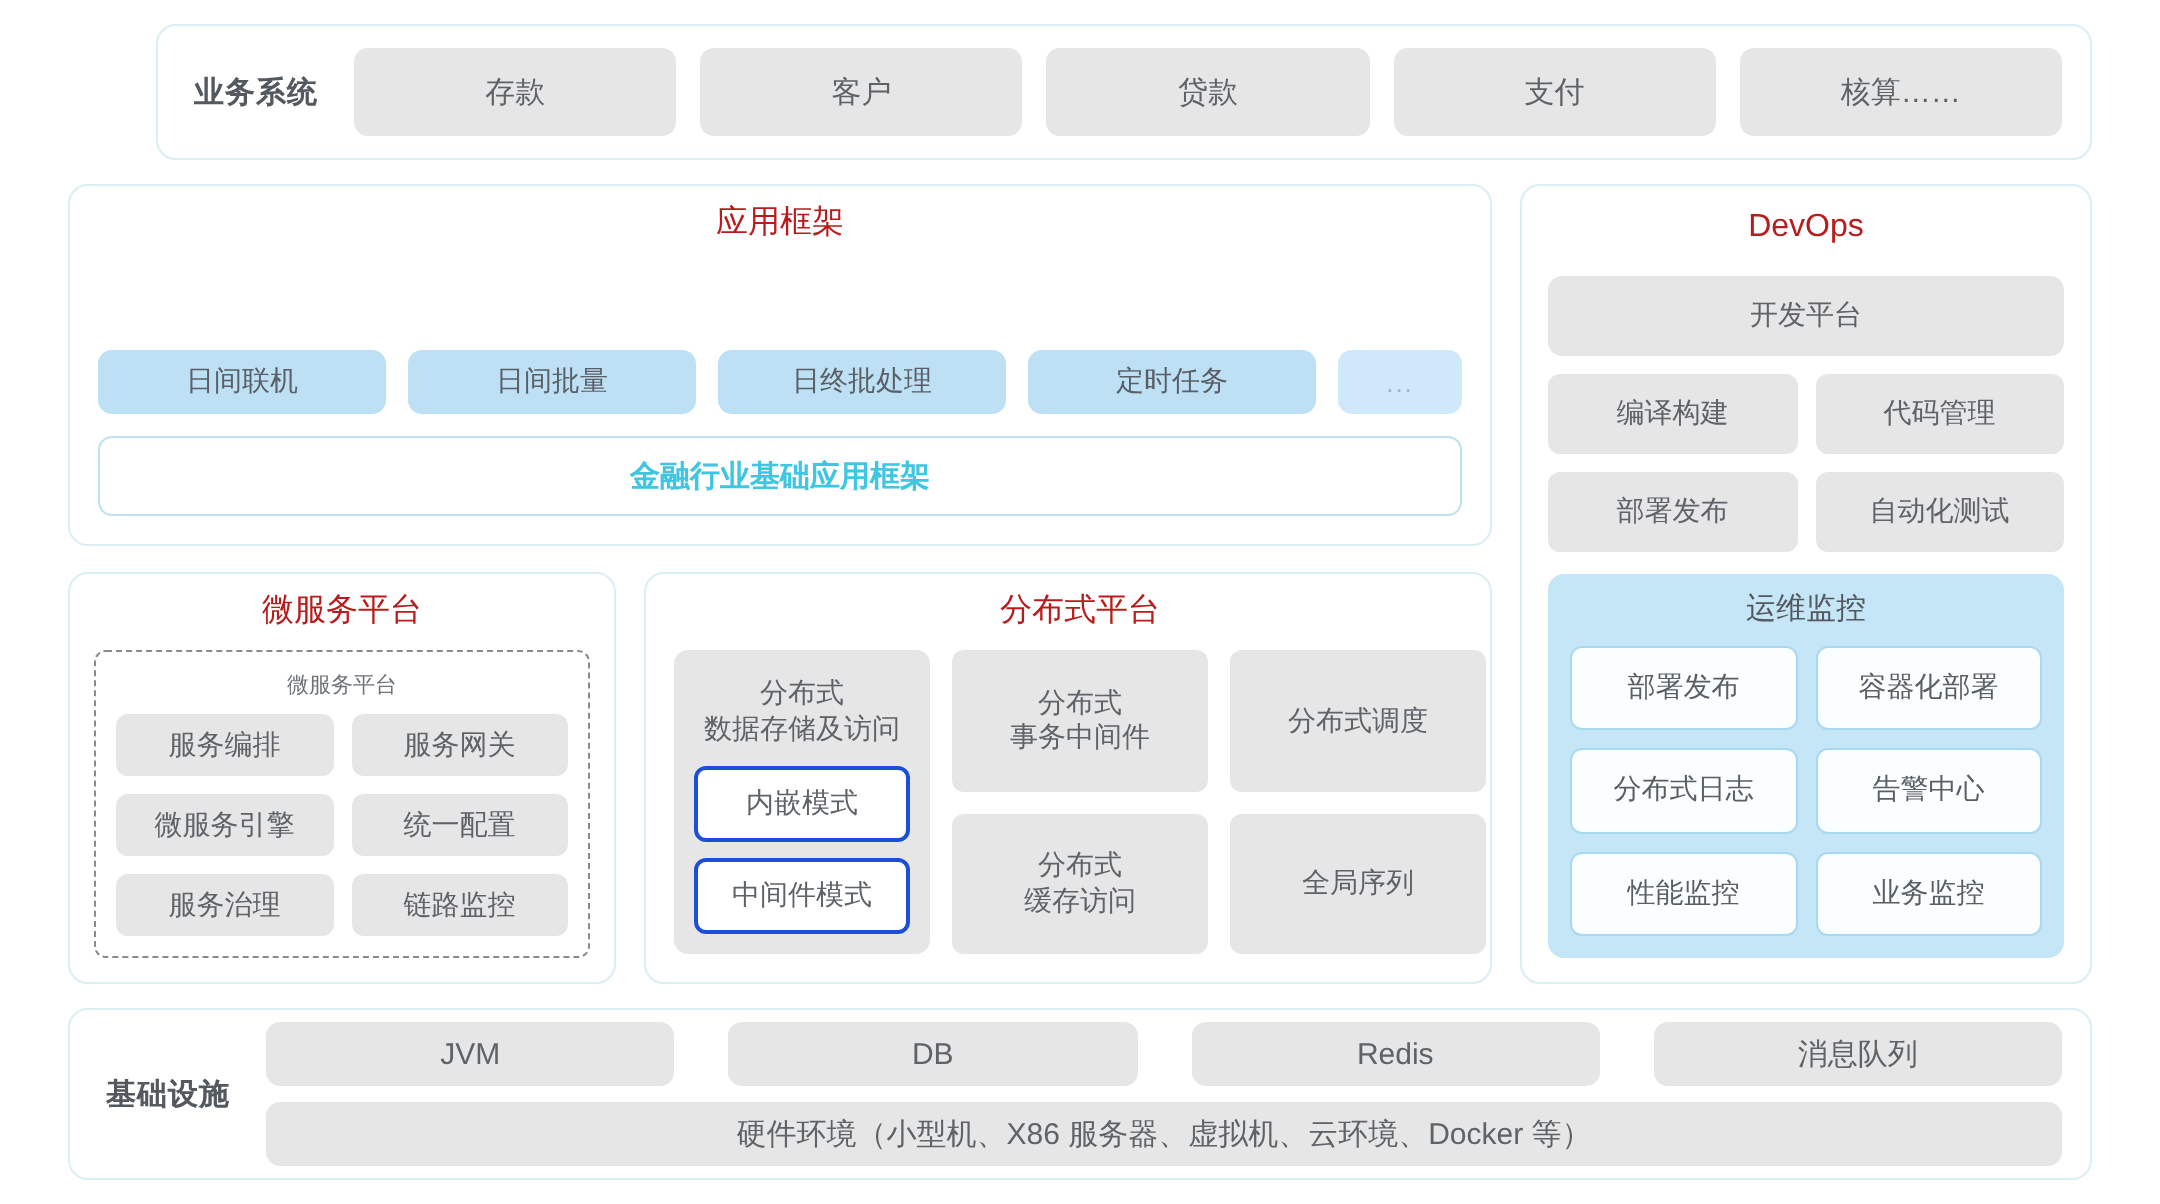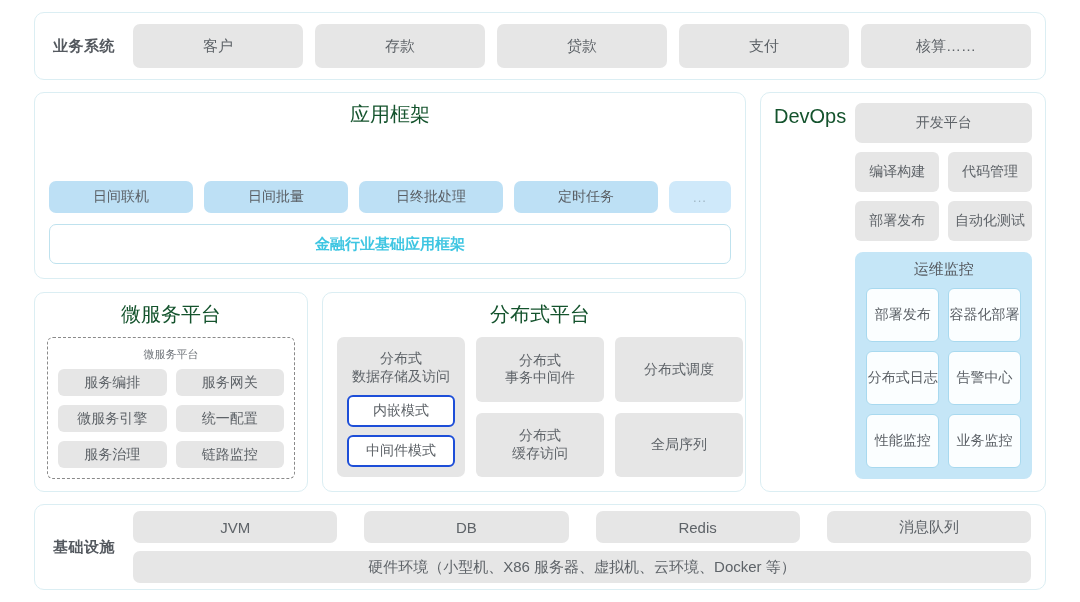--- a/index.html
+++ b/index.html
@@ -35,20 +35,21 @@
   }
 
   
   .biz-row {
     display: flex;
     align-items: center;
     height: 68px;
     padding: 0 14px 0 18px;
     gap: 12px;
     flex: 0 0 auto;
+    margin-left: 44px;
   }
   .biz-label {
     font-size: 15px;
     font-weight: 700;
     color: #54595f;
     white-space: nowrap;
     letter-spacing: .5px;
     padding-right: 6px;
     flex: 0 0 auto;
   }
@@ -79,30 +80,30 @@
   .mid-left {
     display: flex;
     flex-direction: column;
     gap: 13px;
     flex: 1 1 auto;
     min-width: 0;
   }
   .mid-right {
     flex: 0 0 286px;
     display: flex;
-    flex-direction: row;
+    flex-direction: column;
     padding: 10px 13px 12px 13px;
     gap: 9px;
     justify-content: flex-end;
   }
 
   .panel-title {
     text-align: center;
-    font-size: 20px;
-    color: #14532d;
+    font-size: 16px;
+    color: #b91c1c;
     padding: 8px 0 9px 0;
     font-weight: 400;
   }
 
   
   .appfw {
     padding: 0 14px 14px 14px;
     flex: 0 0 auto;
   }
   .appfw-pills {
@@ -329,22 +330,22 @@
   }
 </style>
 </head>
 <body>
 
 <div class="page">
 
   <div class="panel biz-row">
     <div class="biz-label">业务系统</div>
     <div class="biz-cells">
+      <div class="gray-pill">存款</div>
       <div class="gray-pill">客户</div>
-      <div class="gray-pill">存款</div>
       <div class="gray-pill">贷款</div>
       <div class="gray-pill">支付</div>
       <div class="gray-pill">核算……</div>
     </div>
   </div>
 
   <div class="mid">
 
     <div class="mid-left">
 

